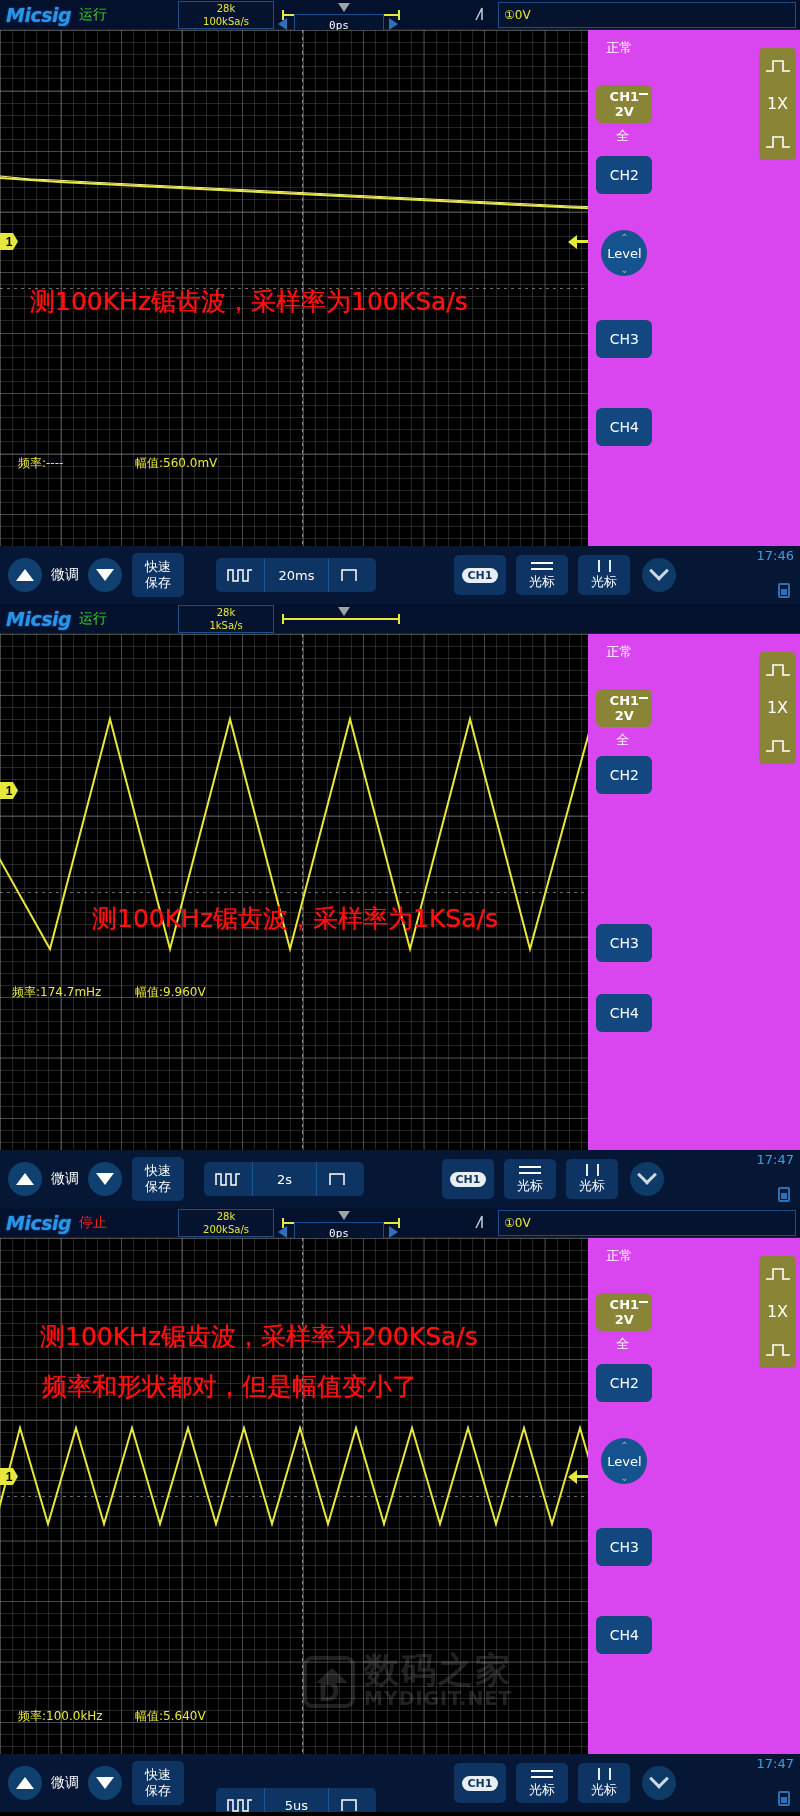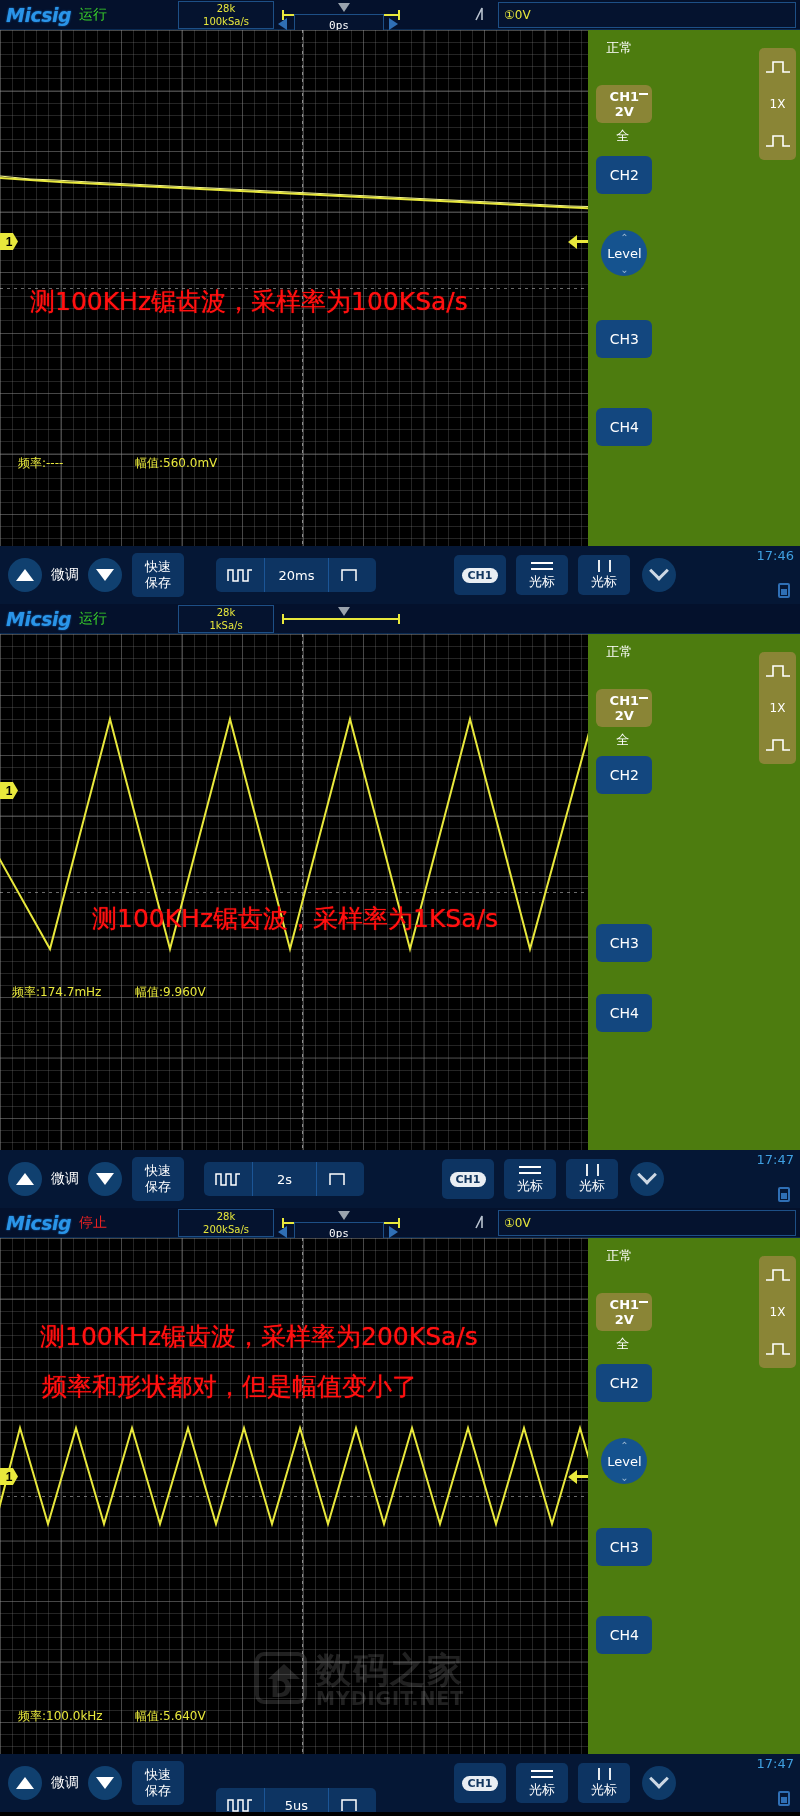--- a/index.html
+++ b/index.html
@@ -197,22 +197,23 @@
   .meas {
     position: absolute;
     color: #e8e83c;
     font-size: 12px;
     font-family: "DejaVu Sans", sans-serif;
     white-space: nowrap;
   }
 
   .watermark {
     position: absolute;
-    display: flex; align-items: flex-start;
+    display: flex; align-items: flex-end;
     opacity: .16;
+    margin-left: 48px;
   }
   .wm-box {
     width: 52px; height: 52px;
     border: 4px solid #cfcfcf;
     border-radius: 9px;
     position: relative;
     margin-right: 9px;
   }
   .wm-box:before {
     content:""; position:absolute; left:9px; top:8px;
@@ -223,21 +224,21 @@
     content:"D"; position:absolute; left:0; right:0; top:19px;
     text-align:center; color:#cfcfcf; font-size:26px; font-weight:bold;
     font-family:"DejaVu Sans", sans-serif; line-height:26px;
   }
   .wm-txt-cn { color:#cfcfcf; font-size:35px; font-weight:bold; line-height:36px; font-family:"DejaVu Sans", sans-serif; letter-spacing:2px;}
   .wm-txt-en { color:#cfcfcf; font-size:19px; font-weight:bold; line-height:20px; font-family:"DejaVu Sans", sans-serif; letter-spacing:1px;}
 
   
   .side {
     width: 218px;
-    background: #4d7c0f;
+    background: #d946ef;
     position: relative;
   }
   .normlabel {
     position: absolute;
     left: 20px;
     color: #ffffff;
     font-size: 13px;
     font-family: "DejaVu Sans", sans-serif;
   }
   .chbtn {
@@ -270,21 +271,21 @@
   }
   .probecol {
     position: absolute;
     right: 4px;
     width: 37px;
     background: #8a8536;
     border-radius: 5px;
     display: flex; flex-direction: column;
     align-items: center; justify-content: space-around;
   }
-  .probecol .px { color:#fff; font-size:12px; font-family:"DejaVu Sans", sans-serif; }
+  .probecol .px { color:#fff; font-size:16px; font-family:"DejaVu Sans", sans-serif; }
   .pulse { width: 26px; height: 14px; }
   .levelbtn {
     position: absolute;
     width: 46px; height: 46px;
     border-radius: 50%;
     background: #15538f;
     color: #fff;
     font-size: 13px;
     display:flex; align-items:center; justify-content:center;
     font-family:"DejaVu Sans", sans-serif;

